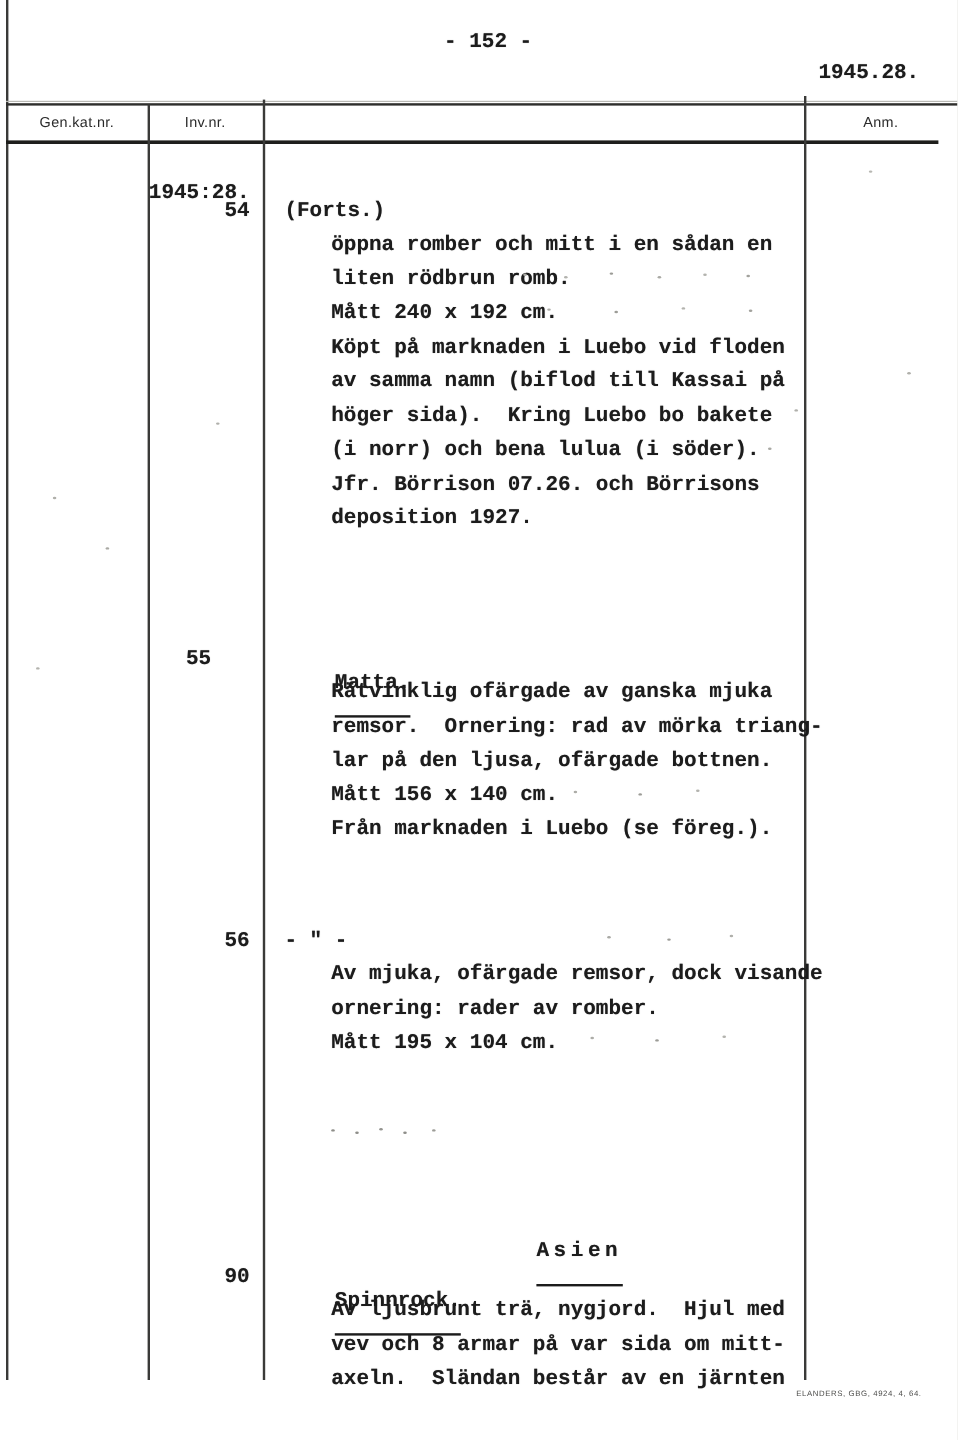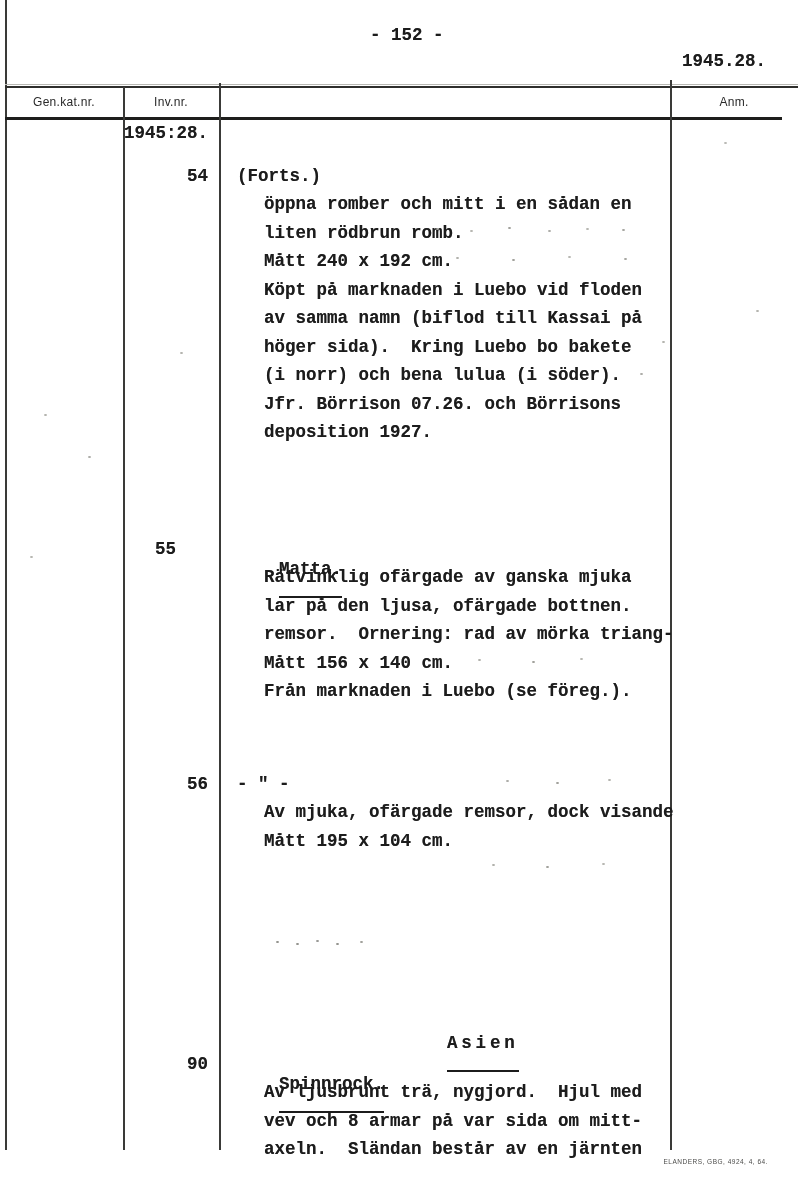--- a/index.html
+++ b/index.html
@@ -5,21 +5,21 @@
   html,body { margin:0; padding:0; background:#e8e8e6; }
   .page {
     position:relative; width:798px; height:1200px; margin:0 auto;
     background:#ffffff; overflow:hidden;
     font-family:"Liberation Mono","DejaVu Sans Mono",monospace;
     font-weight:bold; color:#1c1c1c;
   }
   .tw { position:absolute; font-size:17.5px; line-height:20px; white-space:pre;
         text-shadow:0 0 0.6px rgba(20,20,20,0.55); }
   .num { left:123px; width:85px; text-align:right; }
-  .entry-lines { position:absolute; left:264px; font-size:17.5px; line-height:28.5px;
+  .entry-lines { position:absolute; left:276px; font-size:17.5px; line-height:28.5px;
         text-shadow:0 0 0.6px rgba(20,20,20,0.55); }
   .entry-lines .line { white-space:pre; height:28.5px; }
   .u { border-bottom:2.5px solid #1c1c1c; padding-bottom:17px; }
   .heading { letter-spacing:3.8px; }
   .rule { position:absolute; background:#2e2e2c; }
   .vline { position:absolute; background:#3a3a38; }
   .hdr { position:absolute; top:95px; font-family:"Liberation Sans",sans-serif;
         font-weight:normal; font-size:12px; color:#2a2a2a; text-align:center;
         letter-spacing:0.3px; }
   .printer { position:absolute; font-family:"Liberation Sans",sans-serif;
@@ -55,21 +55,21 @@
   <div class="rule" style="left:5px; top:86px; width:793px; height:2px;"></div>
   <div class="rule" style="left:5px; top:117px; width:777px; height:3px; background:#1e1e1c;"></div>
   <div class="vline" style="left:123px; top:87px; width:2px; height:1063px;"></div>
   <div class="vline" style="left:219px; top:83px; width:2px; height:1067px;"></div>
   <div class="vline" style="left:670px; top:80px; width:2px; height:1070px;"></div>
 
   <div class="hdr" style="left:5px; width:118px;">Gen.kat.nr.</div>
   <div class="hdr" style="left:123px; width:96px;">Inv.nr.</div>
   <div class="hdr" style="left:670px; width:128px;">Anm.</div>
 
-  <div class="tw num" style="top:123px;">1945:28.</div>
+  <div class="tw num" style="top:151px;">1945:28.</div>
 
   <div class="tw num" style="top:166px;">54</div>
   <div class="tw" style="left:237px; top:166px;">(Forts.)</div>
   <div class="entry-lines" style="top:190px;">
     <div class="line">öppna romber och mitt i en sådan en</div>
     <div class="line">liten rödbrun romb.</div>
     <div class="line">Mått 240 x 192 cm.</div>
     <div class="line">Köpt på marknaden i Luebo vid floden</div>
     <div class="line">av samma namn (biflod till Kassai på</div>
     <div class="line">höger sida).  Kring Luebo bo bakete</div>
@@ -77,30 +77,31 @@
     <div class="line">Jfr. Börrison 07.26. och Börrisons</div>
     <div class="line">deposition 1927.</div>
   </div>
 
   <div class="tw num" style="top:539px;text-align:center;">55</div>
   <div class="tw" style="left:237px; top:539px;">
     <span class="u">Matta.</span>
   </div>
   <div class="entry-lines" style="top:563px;">
     <div class="line">Rätvinklig ofärgade av ganska mjuka</div>
+    <div class="line">remsor.  Ornering: rad av mörka triang-</div>
     <div class="line">lar på den ljusa, ofärgade bottnen.</div>
-    <div class="line">remsor.  Ornering: rad av mörka triang-</div>
     <div class="line">Mått 156 x 140 cm.</div>
     <div class="line">Från marknaden i Luebo (se föreg.).</div>
   </div>
 
   <div class="tw num" style="top:774px;text-align:right;">56</div>
   <div class="tw" style="left:237px; top:774px;">- " -</div>
   <div class="entry-lines" style="top:798px;">
     <div class="line">Av mjuka, ofärgade remsor, dock visande</div>
+    <div class="line">ornering: rader av romber.</div>
     <div class="line">Mått 195 x 104 cm.</div>
   </div>
 
   <div class="tw" style="left:405px; top:1013px;">
     <span class="u heading">Asien</span>
   </div>
 
   <div class="tw num" style="top:1054px;">90</div>
   <div class="tw" style="left:237px; top:1054px;">
     <span class="u">Spinnrock.</span>

